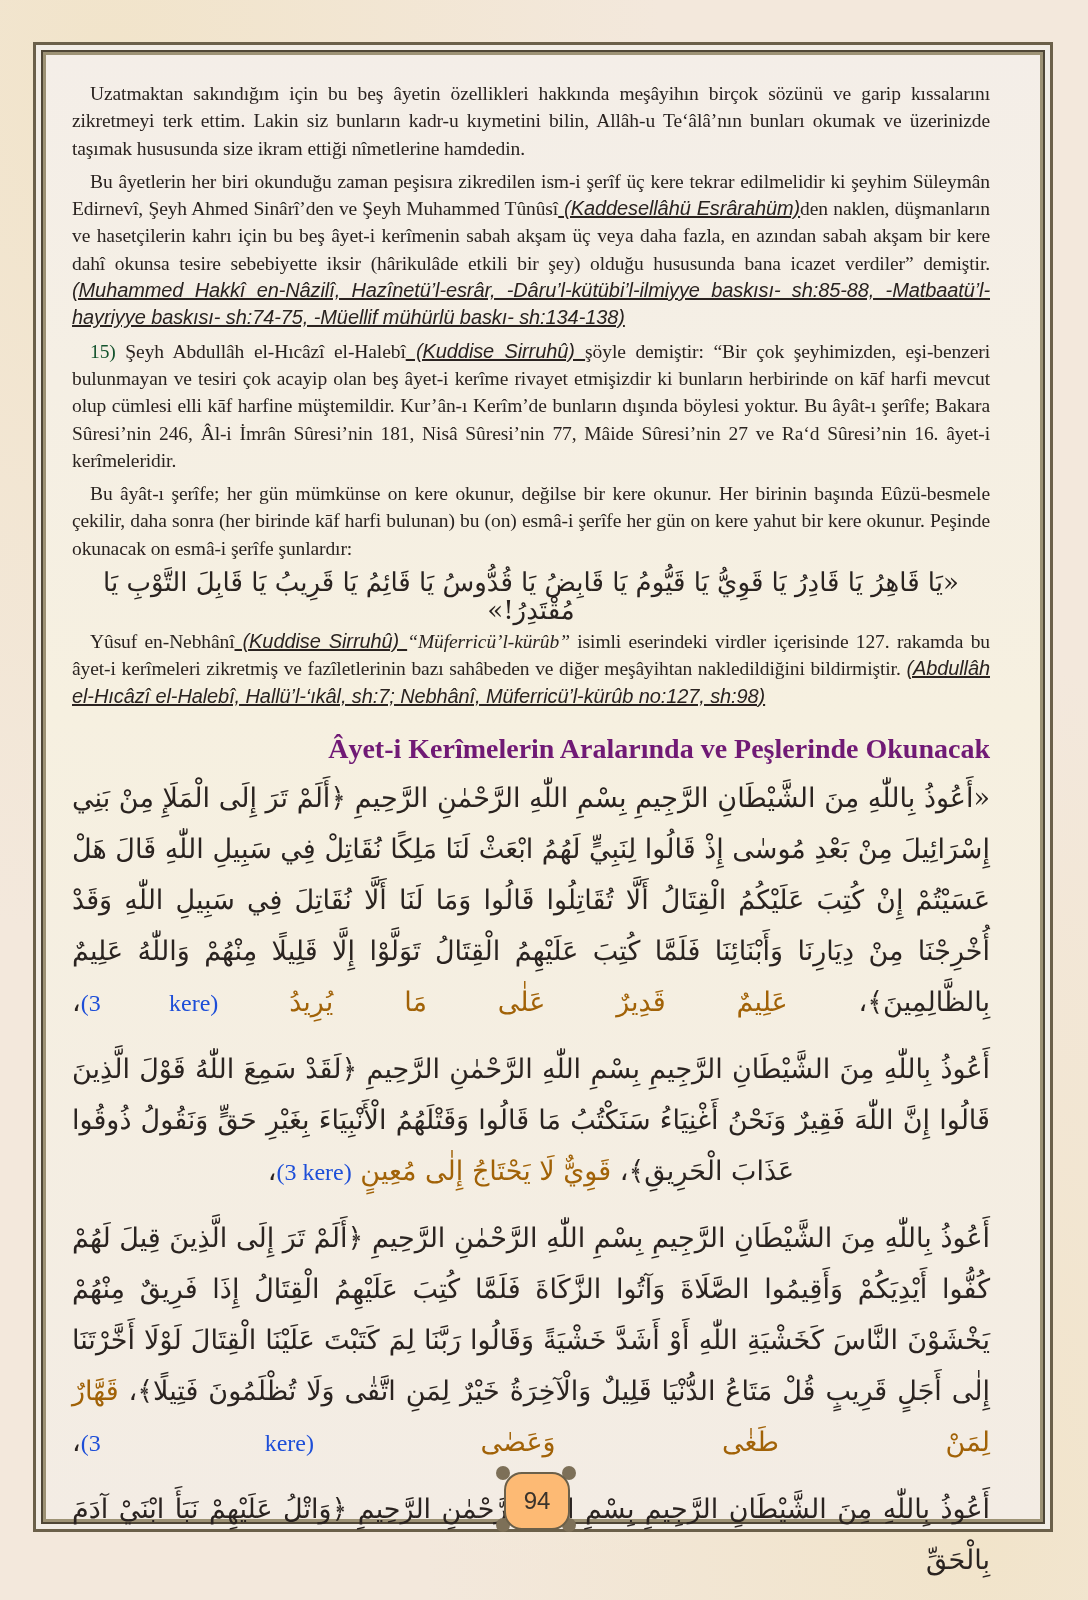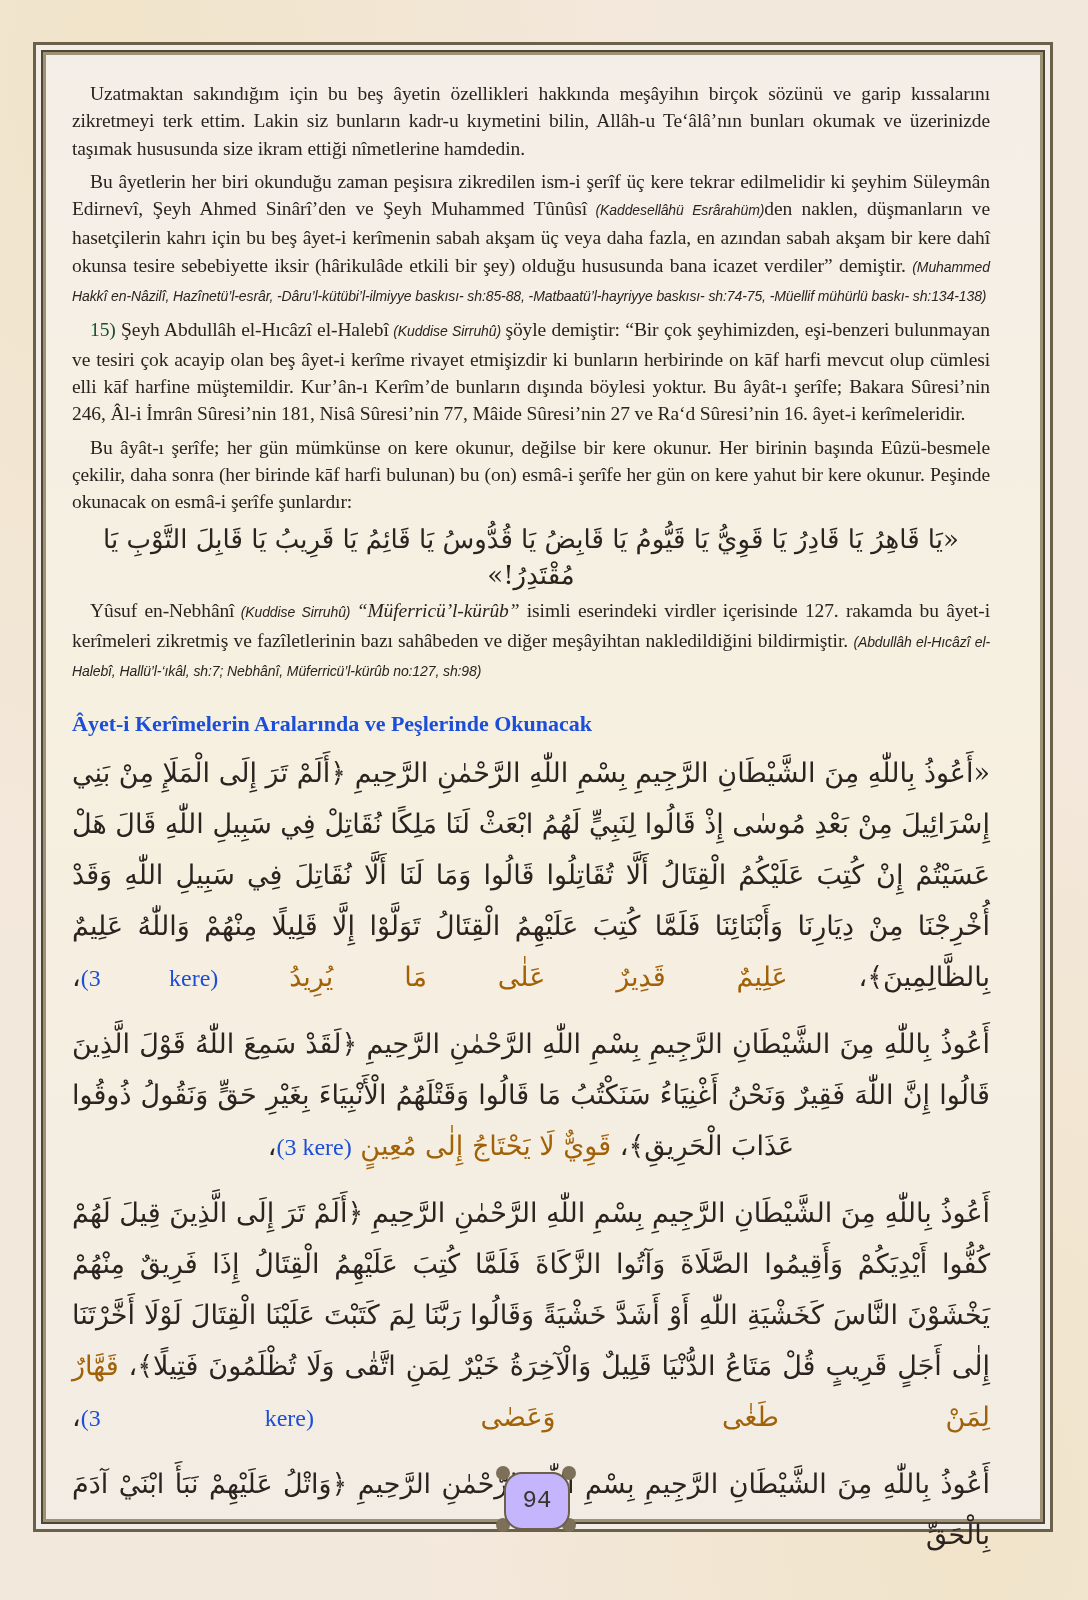--- a/index.html
+++ b/index.html
@@ -27,47 +27,47 @@
   .content {
     position: absolute; left: 72px; top: 80px; width: 918px;
   }
   p.body {
     margin: 0 0 6px 0; font-size: 19.5px; line-height: 27.3px;
     text-align: justify; text-indent: 18px;
     font-family: "Liberation Serif", serif;
     letter-spacing: -0.1px;
   }
   .b { font-weight: normal; }
-  .ref { font-style: italic; font-size: 14px; font-family: "Liberation Sans", sans-serif; }
+  .ref { font-style: italic; font-size: 20px; font-family: "Liberation Sans", sans-serif; text-decoration: underline; }
   .num { color: #14532d; font-weight: normal; }
   .arabic-names {
-    direction: rtl; text-align: center; font-size: 26px; line-height: 36px;
+    direction: rtl; text-align: center; font-size: 26px; line-height: 28px;
     margin: 4px 0 4px 0; font-family: "DejaVu Serif", serif;
   }
   .section-title {
-    color: #1d4ed8; font-weight: bold; text-align: left;
-    font-size: 22px; line-height: 30px; margin: 24px 0 8px 0;
+    color: #701a75; font-weight: bold; text-align: right;
+    font-size: 28px; line-height: 30px; margin: 24px 0 8px 0;
     font-family: "Liberation Serif", serif;
   }
   .arabic-block {
     direction: rtl; text-align: justify; text-align-last: justify;
     font-size: 27px; line-height: 51px; margin: 0 0 14px 0;
     font-family: "DejaVu Serif", serif;
   }
   .arabic-block.center-last { text-align-last: center; }
   .red { color: #a16207; }
   .kere { color: #1d4ed8; font-family: "Liberation Serif", serif; font-size: 24px; direction: ltr; unicode-bidi: embed; }
   .page-num-wrap {
     position: absolute; left: 496px; top: 1466px; width: 80px; height: 66px;
   }
   .page-num {
     position: absolute; left: 8px; top: 6px; width: 62px; height: 54px;
     border: 2px solid #6b604a; border-radius: 18px;
-    background: #c4b5fd; text-align: center; line-height: 54px;
-    font-family: Liberation Mono, monospace; font-size: 24px; color: #3a332b;
+    background: #fdba74; text-align: center; line-height: 54px;
+    font-family: Liberation Sans, sans-serif; font-size: 24px; color: #3a332b;
   }
   .orn { position: absolute; width: 14px; height: 14px; border-radius: 50%; background: #7d7058; }
 </style>
 </head>
 <body>
 
 <div class="frame-outer">
   <div class="frame-inner"></div>
 </div>
 

